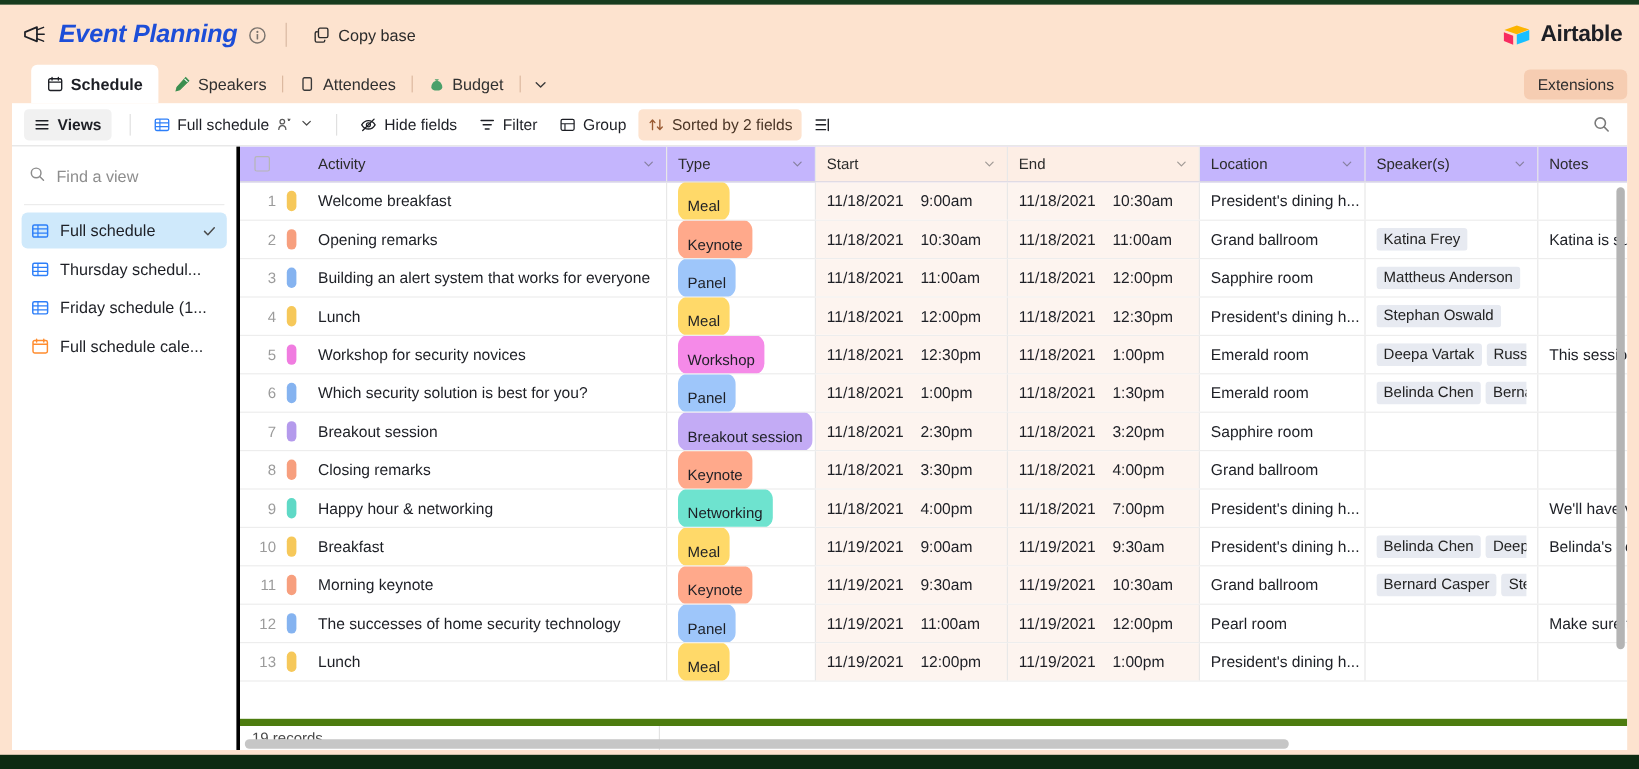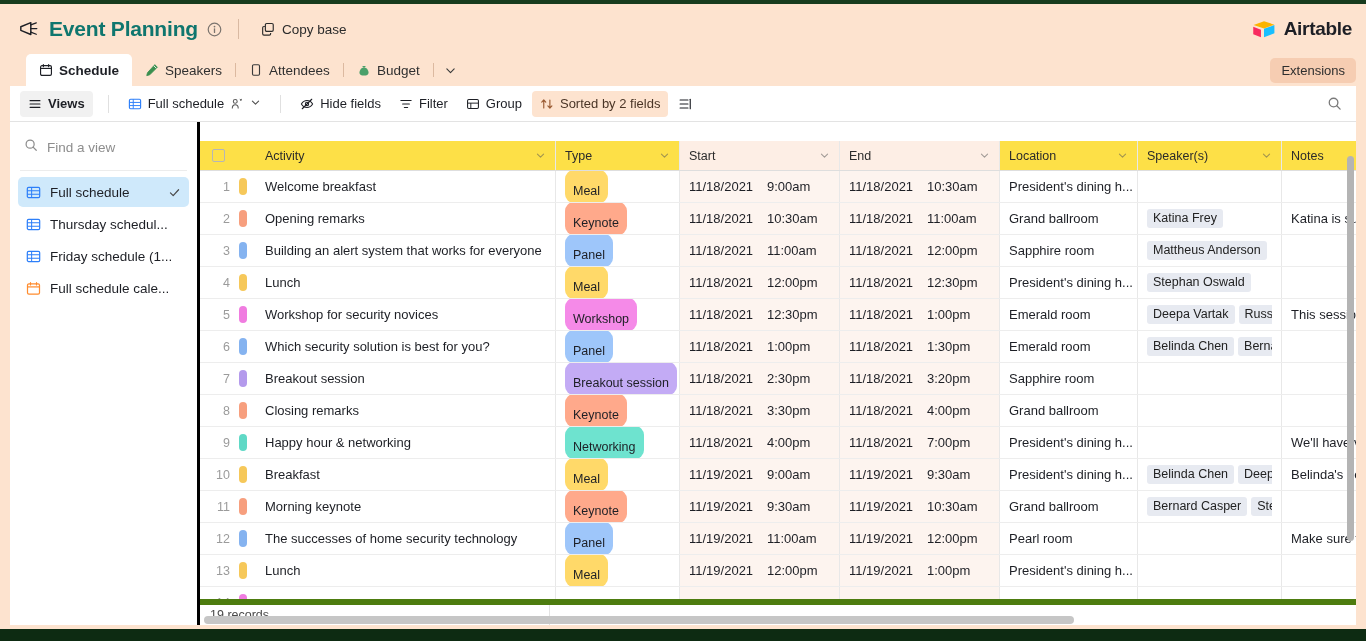--- a/index.html
+++ b/index.html
@@ -23,22 +23,23 @@
   
   .header {
     height: 50px; flex: none;
     display: flex; align-items: center;
     padding: 0 14px 0 18px;
     background: #fde3cf;
   }
   .hdr-left { display: flex; align-items: center; gap: 9px; }
   .megaphone { width: 22px; height: 20px; display:block; }
   .base-title {
-    font-size: 21px; font-weight: bold; color: #0f766e;
+    font-size: 21px; font-weight: bold; color: #1d4ed8;
     letter-spacing: -0.2px;
+    font-style: italic;
   }
   .info-icon { width: 15px; height: 15px; display:block; opacity:.72; }
   .hdr-sep { width: 1px; height: 20px; background: #d9b9a2; margin: 0 16px; }
   .copy-base {
     display: flex; align-items: center; gap: 7px;
     font-size: 13.5px; color: #2b2b2b; cursor: pointer;
     padding: 4px 6px; border-radius: 4px;
   }
   .copy-icon { width: 14px; height: 14px; display:block; }
   .hdr-spacer { flex: 1; }
@@ -125,22 +126,21 @@
   .check-ico { width: 13px; height: 13px; display:block; flex:none; }
 
   
   .gridwrap { flex: 1; min-width: 0; display: flex; flex-direction: column; position: relative; }
   .gridscroll { flex: 1; min-height: 0; overflow: hidden; position: relative; }
 
   .grow { display: flex; height: 32px; }
   .ghead {
     display: flex; height: 30px; flex: none;
     border-bottom: 1px solid #dedede;
-    background: #fde047;
-    margin-top: 19px;
+    background: #c4b5fd;
   }
   .gcell {
     display: flex; align-items: center;
     border-right: 1px solid #e8e8e8;
     font-size: 13px; color: #1d1f25;
     padding: 0 9px; overflow: hidden; white-space: nowrap;
     flex: none; position: relative;
   }
   .ghead .gcell {
     color: #2b2b2b; font-size: 12.5px;
@@ -891,45 +891,20 @@
                     <span class="d-date">11/19/2021</span>
                     <span class="d-time">1:00pm</span>
                   </span>
                 </div>
                 <div class="gcell c-loc">President's dining h...</div>
                 <div class="gcell c-spk">
                   <span class="chips"></span>
                 </div>
                 <div class="gcell c-notes"></div>
               </div>
-              <div class="grow">
-                <div class="gcell c-check">
-                  <span class="rownum">14</span>
-                  <span class="colorbar" style="background:#f07ce0"></span>
-                </div>
-                <div class="gcell c-act"></div>
-                <div class="gcell c-type"></div>
-                <div class="gcell c-start sortcol">
-                  <span class="datecell">
-                    <span class="d-date"></span>
-                    <span class="d-time"></span>
-                  </span>
-                </div>
-                <div class="gcell c-end sortcol">
-                  <span class="datecell">
-                    <span class="d-date"></span>
-                    <span class="d-time"></span>
-                  </span>
-                </div>
-                <div class="gcell c-loc"></div>
-                <div class="gcell c-spk">
-                  <span class="chips"></span>
-                </div>
-                <div class="gcell c-notes"></div>
-              </div>
             </div>
 
           <div class="vscroll"></div>
         </div>
 
         <div class="footer">
           <span class="records">19 records</span>
           <div class="footsep" style="left:349px"></div>
           <div class="hscroll-track">
             <div class="hscroll-thumb"></div>

